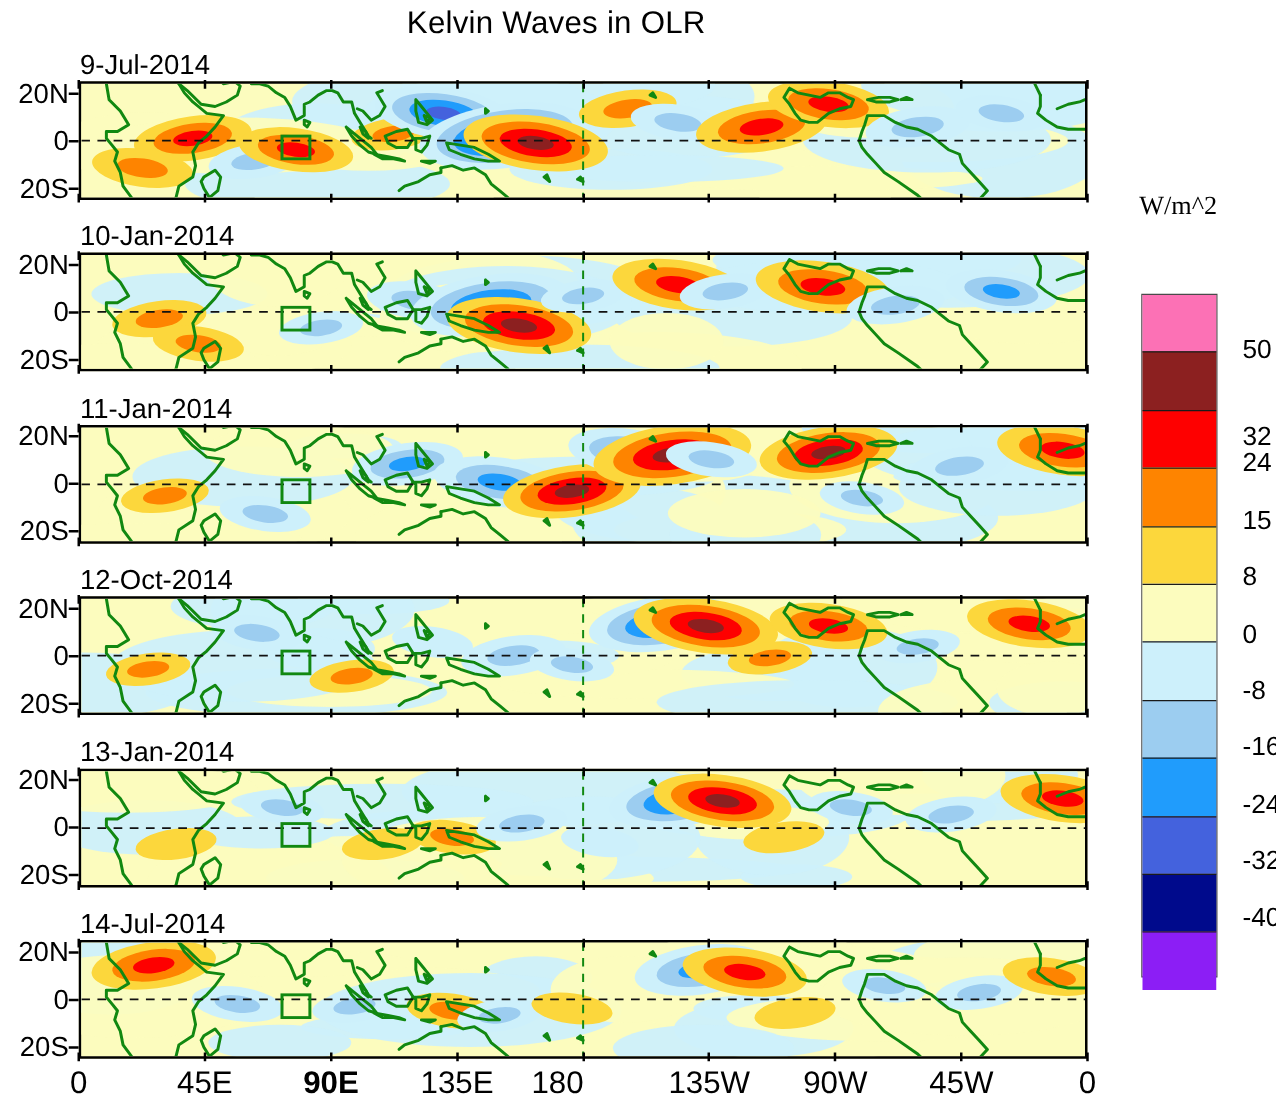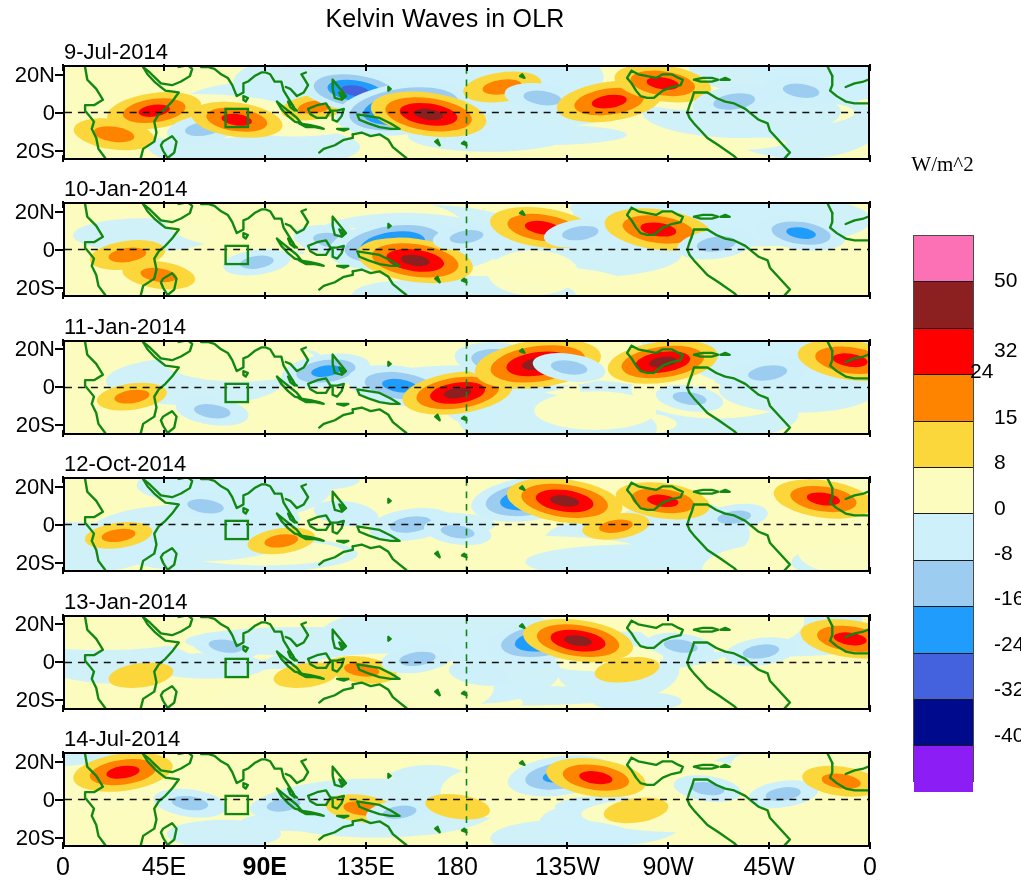--- a/index.html
+++ b/index.html
@@ -740,21 +740,21 @@
         <div style="position: absolute; left: 869px; top: 751px; width: 2px; height: 7px; background: rgb(0, 0, 0);"></div>
         <div style="position: absolute; left: 869px; top: 842px; width: 2px; height: 7px; background: rgb(0, 0, 0);"></div>
       </div>
     </div>
 
   <div id="xaxis">
       <div class="xlab" style="left: 63px; top: 0px;">0</div>
       <div class="xlab" style="left: 163.875px; top: 0px;">45E</div>
       <div class="xlab" style="left: 264.75px; top: 0px; font-weight: bold;">90E</div>
       <div class="xlab" style="left: 365.625px; top: 0px;">135E</div>
-      <div class="xlab" style="left: 457px; top: 0px;">180</div>
+      <div class="xlab" style="left: 446px; top: 0px;">180</div>
       <div class="xlab" style="left: 567.375px; top: 0px;">135W</div>
       <div class="xlab" style="left: 668.25px; top: 0px;">90W</div>
       <div class="xlab" style="left: 769.125px; top: 0px;">45W</div>
       <div class="xlab" style="left: 870px; top: 0px;">0</div>
     </div>
 
   <div id="cbwrap">
     <div id="cbunits" style="left: 885px; top: 152px; width: 115px; font-family: Liberation Serif, serif;">W/m^2</div>
     <div id="cbar" style="left: 913px; top: 235px; width: 59px; height: 545px;">
         <div class="cband" style="height: 45.4167px; background: rgb(252, 113, 181);"></div>
@@ -765,21 +765,21 @@
         <div class="cband" style="height: 45.4167px; background: rgb(252, 252, 190); border-top: 1px solid rgb(26, 26, 26);"></div>
         <div class="cband" style="height: 45.4167px; background: rgb(205, 240, 251); border-top: 1px solid rgb(26, 26, 26);"></div>
         <div class="cband" style="height: 45.4167px; background: rgb(156, 205, 240); border-top: 1px solid rgb(26, 26, 26);"></div>
         <div class="cband" style="height: 45.4167px; background: rgb(32, 156, 252); border-top: 1px solid rgb(26, 26, 26);"></div>
         <div class="cband" style="height: 45.4167px; background: rgb(68, 98, 221); border-top: 1px solid rgb(26, 26, 26);"></div>
         <div class="cband" style="height: 45.4167px; background: rgb(0, 10, 140); border-top: 1px solid rgb(26, 26, 26);"></div>
         <div class="cband" style="height: 45.4167px; background: rgb(140, 30, 245); border-top: 1px solid rgb(26, 26, 26);"></div>
       </div>
   <div class="cblab" style="left: 994px; top: 269.417px;">50</div>
       <div class="cblab" style="left: 994px; top: 314.833px; margin-top: 24px;">32</div>
-      <div class="cblab" style="left: 970px; top: 360.25px;">24</div>
+      <div class="cblab" style="left: 994px; top: 360.25px;">24</div>
       <div class="cblab" style="left: 994px; top: 405.667px;">15</div>
       <div class="cblab" style="left: 994px; top: 451.083px;">8</div>
       <div class="cblab" style="left: 994px; top: 496.5px;">0</div>
       <div class="cblab" style="left: 994px; top: 541.917px;">-8</div>
       <div class="cblab" style="left: 994px; top: 587.333px;">-16</div>
       <div class="cblab" style="left: 994px; top: 632.75px;">-24</div>
       <div class="cblab" style="left: 994px; top: 678.167px;">-32</div>
       <div class="cblab" style="left: 994px; top: 723.583px;">-40</div>
     </div>
 

